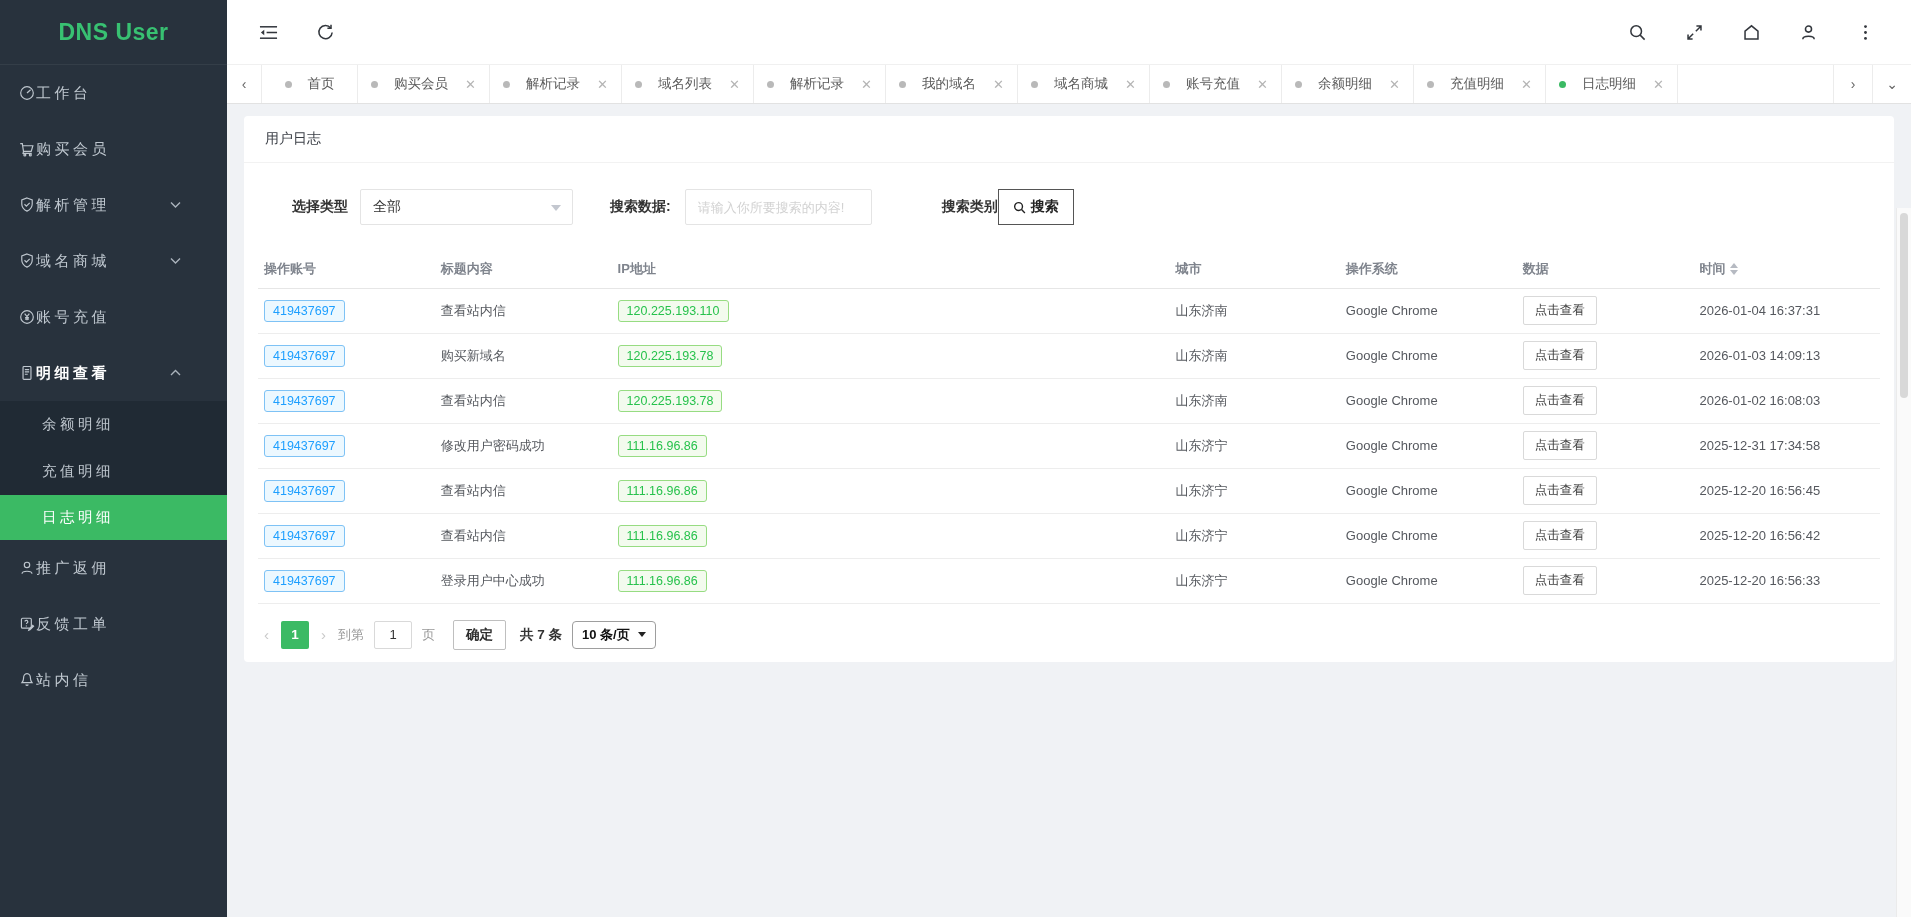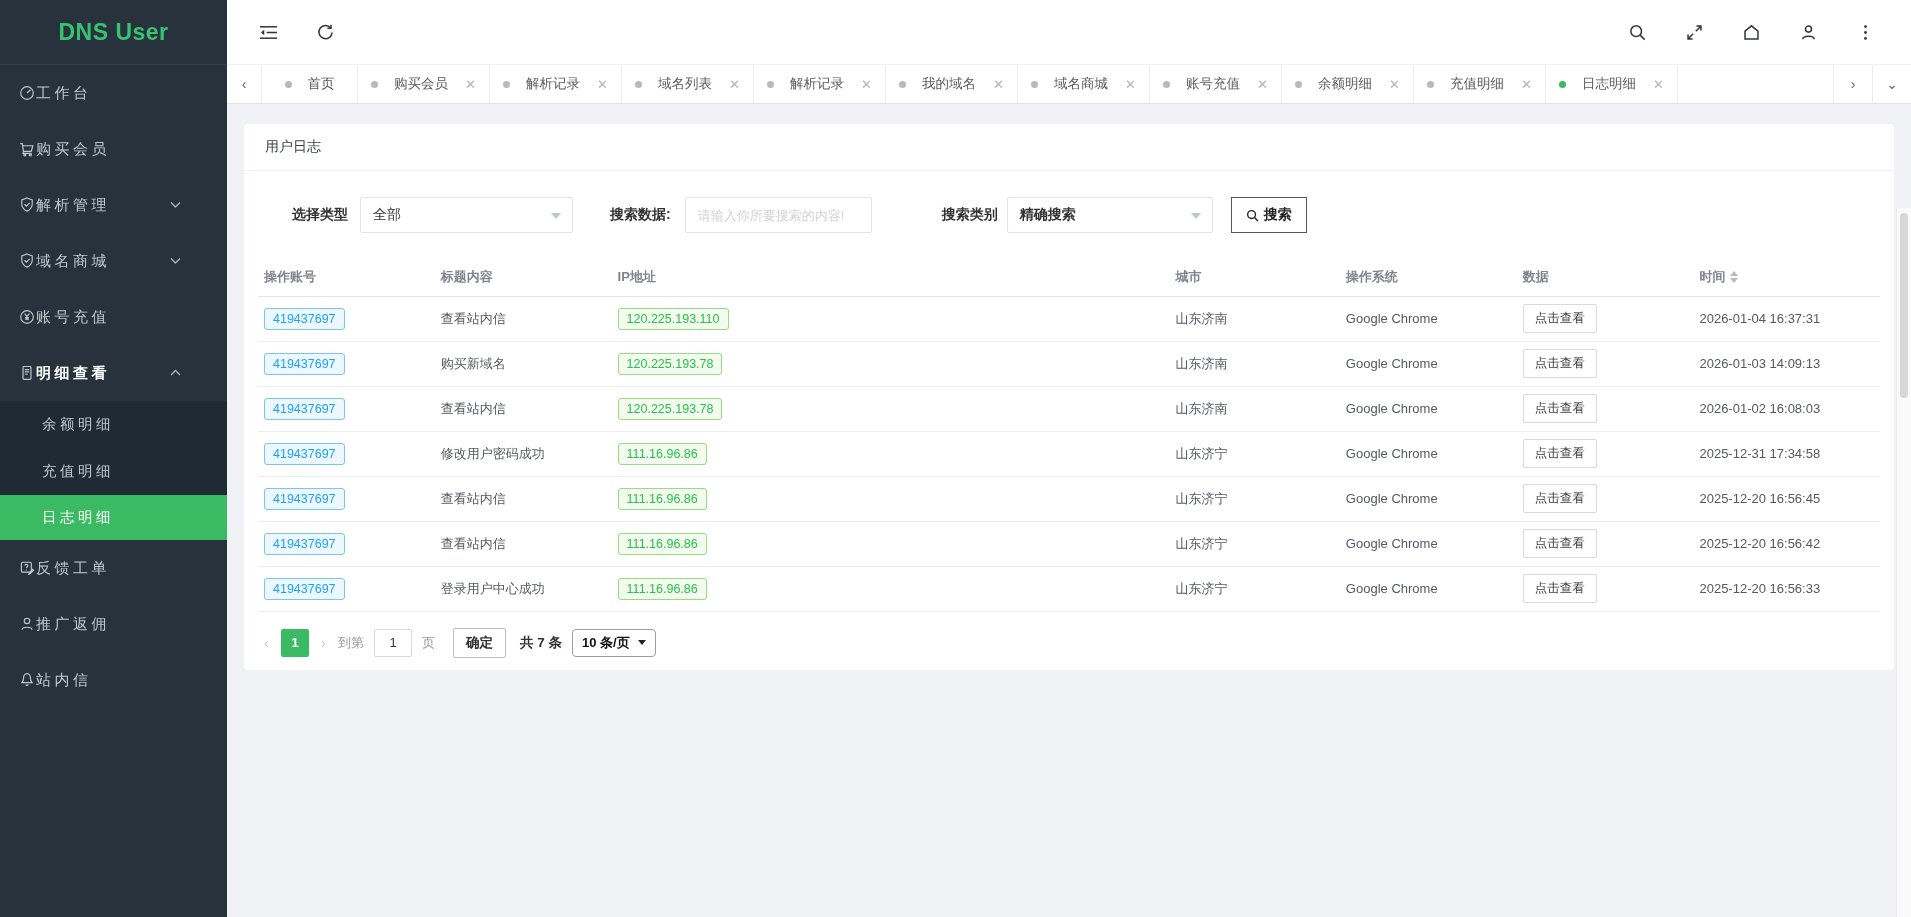--- a/index.html
+++ b/index.html
@@ -46,21 +46,21 @@
   .tab { width:132px; display:flex; align-items:center; justify-content:center;
     gap:16px; border-right:1px solid #ececec; font-size:13.5px; color:#595959;
     cursor:pointer; white-space:nowrap; }
   .tab.home { width:96px; }
   .tab-dot { width:7px; height:7px; border-radius:50%; background:#b9b9b9; flex:0 0 7px; }
   .tab.active .tab-dot { background:#3bba64; }
   .tab-close { color:#b4b4b4; font-size:13px; line-height:1; margin-left:1px; cursor:pointer; }
 
   
   .content { position:absolute; top:104px; left:0; right:0; bottom:0; }
-  .card { background:#fff; border-radius:4px; margin:20px 17px 0 17px;
+  .card { background:#fff; border-radius:4px; margin:12px 17px 0 17px;
     padding-bottom:12px; min-height:539px; }
   .card-title { padding:14px 21px; font-size:14px; color:#3a3e45;
     border-bottom:1px solid #f2f2f2; }
 
   .filters { display:flex; align-items:center; padding:26px 0 0 48px; }
   .f-label { font-size:14px; color:#333; font-weight:600; white-space:nowrap; }
   .select-box { position:relative; height:36px; border:1px solid #e4e4e4; border-radius:2px;
     background:#fff; display:flex; align-items:center; padding:0 30px 0 12px;
     font-size:14px; color:#333; cursor:pointer; }
   .select-box .sel-arrow { position:absolute; right:11px; top:15px; width:0; height:0;
@@ -212,36 +212,36 @@
       <span>充值明细</span>
     </div>
     <div class="sub-item active">
       <span>日志明细</span>
     </div>
   </div>
 
   <div class="nav-item">
     <span class="nav-icon">
       <svg viewBox="0 0 20 20" fill="none" stroke="currentColor" stroke-width="1.3">
+          <circle cx="10" cy="6.6" r="3"></circle>
+          <path d="M4.5 16.5c0-3.8 11-3.8 11 0"></path>
+        </svg>
+    </span>
+    <span class="nav-label">推广返佣</span>
+  </div>
+
+  <div class="nav-item">
+    <span class="nav-icon">
+      <svg viewBox="0 0 20 20" fill="none" stroke="currentColor" stroke-width="1.3">
           <rect x="3.8" y="3.6" width="11" height="11" rx="1.4"></rect>
           <path d="M7.6 7.2c.3-1 1.3-1.5 2.2-1.2.9.3 1.3 1.2 1 2-.3.8-1.4 1-1.4 2M9.3 11.8v.9"></path>
           <path d="M12.4 15.6l4-4 .9.9-4 4-1.4.5Z"></path>
         </svg>
     </span>
     <span class="nav-label">反馈工单</span>
-  </div>
-
-  <div class="nav-item">
-    <span class="nav-icon">
-      <svg viewBox="0 0 20 20" fill="none" stroke="currentColor" stroke-width="1.3">
-          <circle cx="10" cy="6.6" r="3"></circle>
-          <path d="M4.5 16.5c0-3.8 11-3.8 11 0"></path>
-        </svg>
-    </span>
-    <span class="nav-label">推广返佣</span>
   </div>
 
   <div class="nav-item">
     <span class="nav-icon">
       <svg viewBox="0 0 20 20" fill="none" stroke="currentColor" stroke-width="1.3">
           <path d="M10 3c-2.8 0-3.8 2.2-3.8 4.8 0 2.8-1 4.2-1.8 5.2h11.2c-.8-1-1.8-2.4-1.8-5.2C13.8 5.2 12.8 3 10 3Z"></path>
           <path d="M8.6 15a1.5 1.5 0 0 0 2.8 0"></path>
         </svg>
     </span>
     <span class="nav-label">站内信</span>
@@ -370,24 +370,20 @@
         <span class="f-label">选择类型</span>
         <div class="select-box sel-type">
           <span>全部</span>
           <span class="sel-arrow"></span>
         </div>
 
         <span class="f-label">搜索数据:</span>
         <input class="text-input" type="text" placeholder="请输入你所要搜索的内容!" style="">
 
         <span class="f-label">搜索类别</span>
-        <div class="select-box sel-cat">
-          <span>精确搜索</span>
-          <span class="sel-arrow"></span>
-        </div>
 
         <button class="search-btn">
           <svg viewBox="0 0 14 14" fill="none" stroke="#222" stroke-width="1.5">
               <circle cx="6" cy="6" r="4.2"></circle>
               <line x1="9.2" y1="9.2" x2="12.8" y2="12.8"></line>
             </svg>
           <span>搜索</span>
         </button>
       </div>
 

